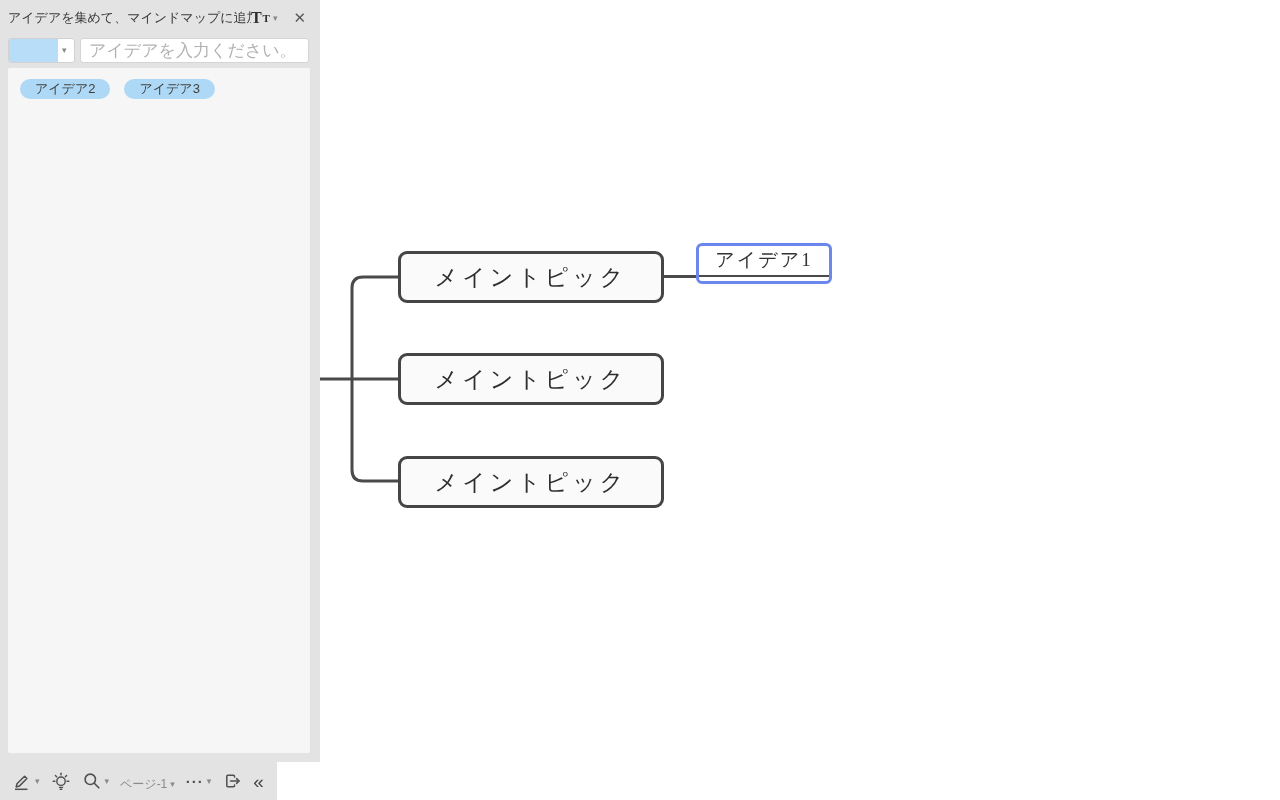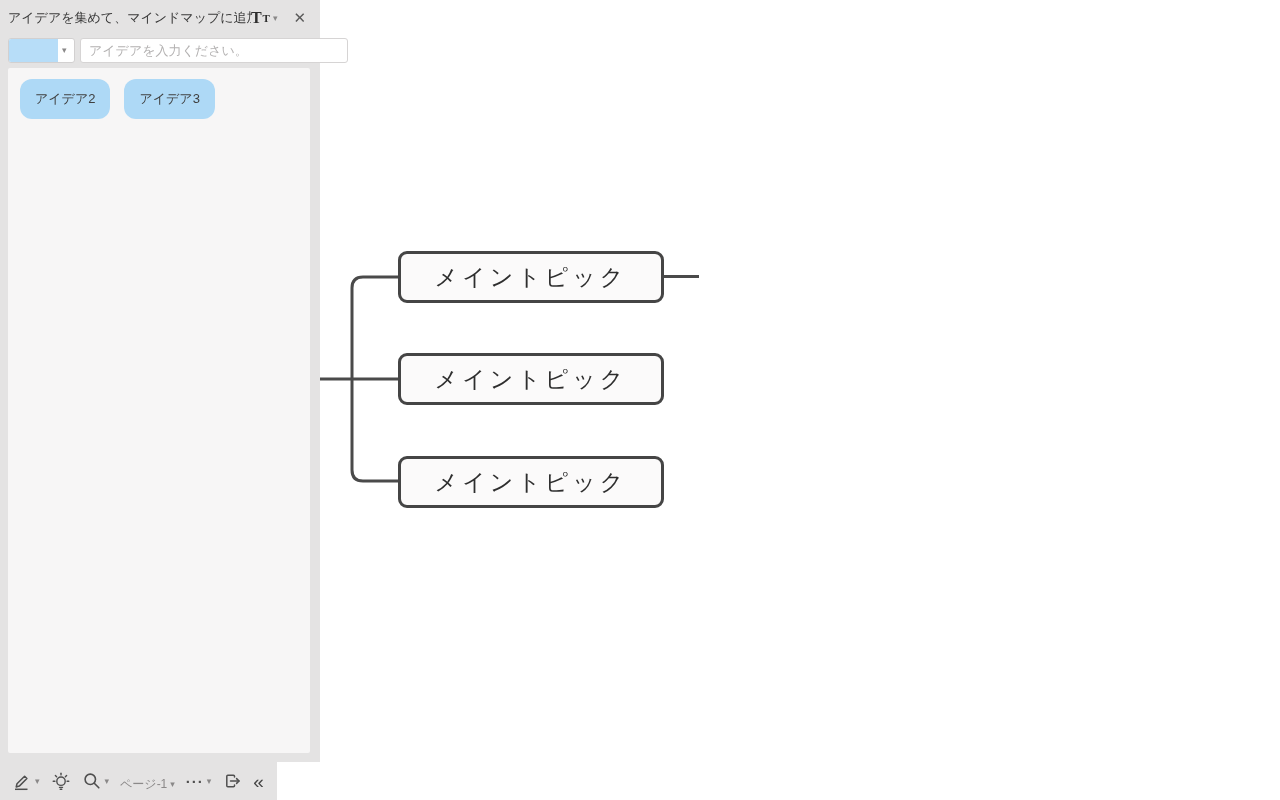--- a/index.html
+++ b/index.html
@@ -54,34 +54,34 @@
 
   #input-row { position:absolute; left:0; top:36px; width:320px; height:30px; }
   #color-swatch-dropdown {
     position:absolute; left:8px; top:2px; width:67px; height:25px;
     background:#ffffff; border:1px solid #d2d0d0; border-radius:3px;
     display:flex; align-items:center; cursor:pointer;
   }
   #color-swatch { width:49px; height:23px; background:#b7ddf8; border-radius:2px 0 0 2px; }
   #color-swatch-dropdown .caret { margin-left:4px; }
   #idea-input {
-    position:absolute; left:80px; top:2px; width:268px; height:25px;
+    position:absolute; left:80px; top:2px; width:229px; height:25px;
     background:#ffffff; border:1px solid #d6d4d4; border-radius:3px;
-    font-size:13px; color:#333; padding:0 8px; outline:none;
+    font-size:17px; color:#333; padding:0 8px; outline:none;
     font-family:"Liberation Sans","DejaVu Sans",sans-serif;
   }
   #idea-input::placeholder { color:#b3b1b1; }
 
   #idea-list-card {
     position:absolute; left:8px; top:68px; width:302px; height:685px;
     background:#f7f6f6; border-radius:2px;
     padding:11px 12px; display:flex; flex-wrap:wrap; align-content:flex-start; gap:14px;
   }
   .idea-pill {
-    height:40px; padding:4px 15px; background:#aed9f6; border-radius:12px;
+    height:20px; padding:4px 15px; background:#aed9f6; border-radius:12px;
     display:flex; align-items:center; font-size:13px; color:#3f3f3f; cursor:pointer;
   }
 
   
   #bottom-toolbar {
     position:absolute; left:0; top:762px; width:277px; height:38px;
     background:#e4e3e3; display:flex; align-items:center; padding:0 12px; gap:11px;
   }
   .tb-btn { display:flex; align-items:center; cursor:pointer; color:#4f4f4f; }
   .tb-btn svg { display:block; }
@@ -105,20 +105,24 @@
   <div class="topic-node" id="topic-1">
     <span>メイントピック</span>
   </div>
   <div class="topic-node" id="topic-2">
     <span>メイントピック</span>
   </div>
   <div class="topic-node" id="topic-3">
     <span>メイントピック</span>
   </div>
 
+  <div class="idea-node">
+    <div class="idea-label">アイデア1</div>
+    <div class="idea-underline"></div>
+  </div>
 </div>
 
 <div id="side-panel">
 
   <div id="panel-header">
     <div id="panel-title">アイデアを集めて、マインドマップに追加する</div>
     <div class="hdr-btn" id="font-size-button">
       <span class="font-T-big">T</span>
       <span class="font-T-small">T</span>
       <span class="caret">▾</span>

